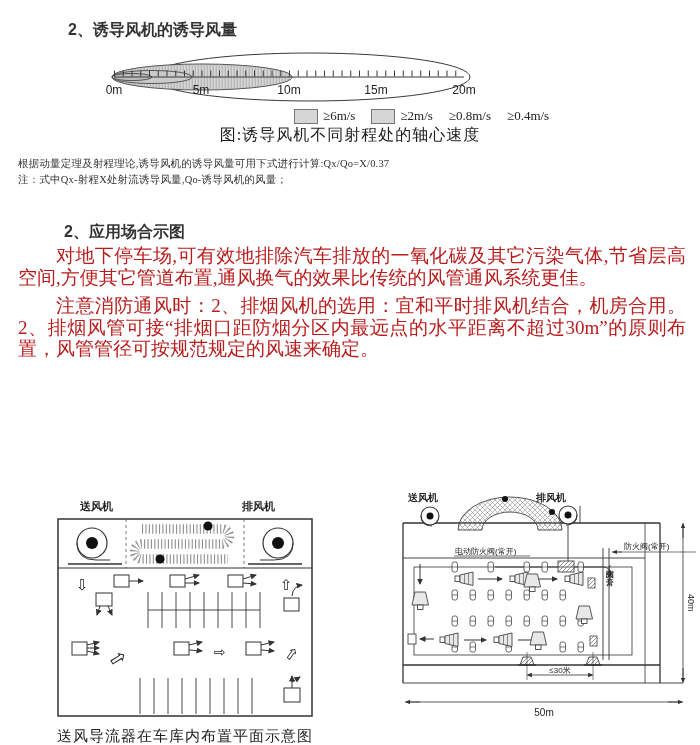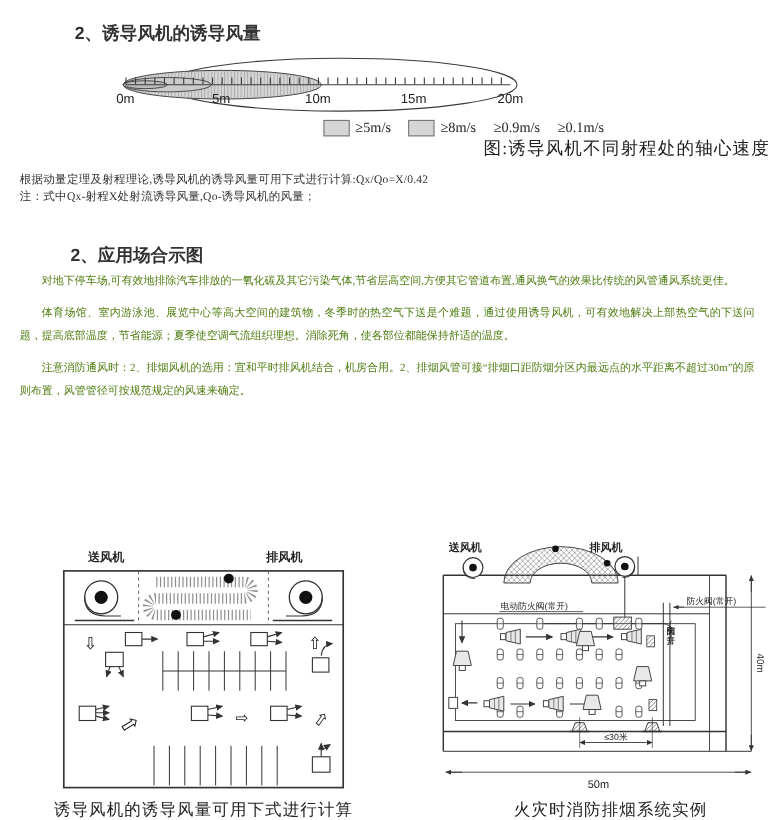--- a/index.html
+++ b/index.html
@@ -3,23 +3,23 @@
 <meta charset="utf-8">
 <style>
   html,body{margin:0;padding:0;background:#fff;}
   #page{position:relative;width:700px;height:745px;background:#ffffff;overflow:hidden;
         font-family:"Liberation Serif","DejaVu Serif",serif;color:#2b2b2b;margin-top:16px;}
   .abs{position:absolute;}
   .h2{font-family:"Liberation Sans","DejaVu Sans",sans-serif;font-weight:bold;font-size:16px;color:#333;}
   .legend-row{display:flex;align-items:center;gap:16px;font-size:13px;color:#222;}
   .legend-item{display:flex;align-items:center;gap:5px;}
   .swatch{width:22px;height:13px;background:#d6d6d6;border:1px solid #777;display:inline-block;}
-  .fig-caption{font-size:16px;text-align:right;letter-spacing:1px;color:#1e1e1e;}
+  .fig-caption{font-size:16px;text-align:center;letter-spacing:1px;color:#1e1e1e;}
   .notes{font-size:10.5px;line-height:16px;color:#333;letter-spacing:0.2px;}
-  .para-block{width:668px;font-size:10px;line-height:21.5px;text-align:justify;color:#4d7c0f;}
+  .para-block{width:668px;font-size:19px;line-height:21.5px;text-align:justify;color:#b91c1c;}
   .para-block p{margin:0 0 7px 0;text-indent:2em;}
   .diag-caption{font-size:15px;text-align:center;letter-spacing:1px;color:#1e1e1e;}
   .vtext{writing-mode:vertical-rl;text-orientation:upright;font-size:8px;color:#222;line-height:10px;
          font-family:"Liberation Sans","DejaVu Sans",sans-serif;}
   .vdim{writing-mode:vertical-rl;font-size:9px;color:#222;font-family:"Liberation Sans","DejaVu Sans",sans-serif;}
   svg text{font-family:"Liberation Sans","DejaVu Sans",sans-serif;fill:#222;}
 </style>
 </head>
 <body>
 
@@ -44,46 +44,45 @@
     <text x="22" y="44" font-size="12" text-anchor="middle">0m</text>
     <text x="109" y="44" font-size="12" text-anchor="middle">5m</text>
     <text x="197" y="44" font-size="12" text-anchor="middle">10m</text>
     <text x="284" y="44" font-size="12" text-anchor="middle">15m</text>
     <text x="372" y="44" font-size="12" text-anchor="middle">20m</text>
   </svg>
 
   <div class="abs legend-row" style="left:294px;top:92px;">
     <div class="legend-item">
       <span class="swatch"></span>
-      <span>≥5m/s</span>
+      <span>≥6m/s</span>
     </div>
     <div class="legend-item">
       <span class="swatch"></span>
-      <span>≥8m/s</span>
+      <span>≥2m/s</span>
     </div>
     <div class="legend-item">
-      <span>≥0.9m/s</span>
+      <span>≥0.8m/s</span>
     </div>
     <div class="legend-item">
-      <span>≥0.1m/s</span>
+      <span>≥0.4m/s</span>
     </div>
   </div>
 
   <div class="abs fig-caption" style="left:0;right:0;top:109px;">图:诱导风机不同射程处的轴心速度</div>
 
   <div class="abs notes" style="left:18px;top:140px;width:620px;">
-    <div>根据动量定理及射程理论,诱导风机的诱导风量可用下式进行计算:Qx/Qo=X/0.42</div>
+    <div>根据动量定理及射程理论,诱导风机的诱导风量可用下式进行计算:Qx/Qo=X/0.37</div>
     <div>注：式中Qx-射程X处射流诱导风量,Qo-诱导风机的风量；</div>
   </div>
 
   <div class="abs h2" style="left:64px;top:206px;">2、应用场合示图</div>
 
   <div class="abs para-block" style="left:18px;top:229px;">
     <p>对地下停车场,可有效地排除汽车排放的一氧化碳及其它污染气体,节省层高空间,方便其它管道布置,通风换气的效果比传统的风管通风系统更佳。</p>
-    <p>体育场馆、室内游泳池、展览中心等高大空间的建筑物，冬季时的热空气下送是个难题，通过使用诱导风机，可有效地解决上部热空气的下送问题，提高底部温度，节省能源；夏季使空调气流组织理想。消除死角，使各部位都能保持舒适的温度。</p>
     <p>注意消防通风时：2、排烟风机的选用：宜和平时排风机结合，机房合用。2、排烟风管可接“排烟口距防烟分区内最远点的水平距离不超过30m”的原则布置，风管管径可按规范规定的风速来确定。</p>
   </div>
 
   <svg class="abs" style="left:56px;top:480px;" width="258" height="226" viewBox="0 0 258 226">
     <defs>
       <marker id="ah1" markerWidth="7" markerHeight="6" refX="5.5" refY="3" orient="auto">
         <path d="M0,0 L6.5,3 L0,6 z" fill="#333"></path>
       </marker>
     </defs>
 
@@ -329,16 +328,15 @@
     <text x="144" y="226" font-size="10" text-anchor="middle">50m</text>
 
     <line x1="283" y1="33" x2="283" y2="193" stroke="#333" stroke-width="0.8"></line>
     <line x1="283" y1="48" x2="283" y2="34" stroke="#333" stroke-width="0.8" marker-end="url(#ah2)"></line>
     <line x1="283" y1="178" x2="283" y2="192" stroke="#333" stroke-width="0.8" marker-end="url(#ah2)"></line>
   </svg>
 
   <div class="abs vtext" style="left:604px;top:547px;">防火阀(常开)</div>
   <div class="abs vdim" style="left:686px;top:578px;">40m</div>
 
-  <div class="abs diag-caption" style="left:40px;top:711px;width:290px;">诱导风机的诱导风量可用下式进行计算</div>
-  <div class="abs diag-caption" style="left:420px;top:711px;width:270px;">火灾时消防排烟系统实例</div>
+  <div class="abs diag-caption" style="left:40px;top:711px;width:290px;">送风导流器在车库内布置平面示意图</div>
 
 </div>
 
 </body></html>

